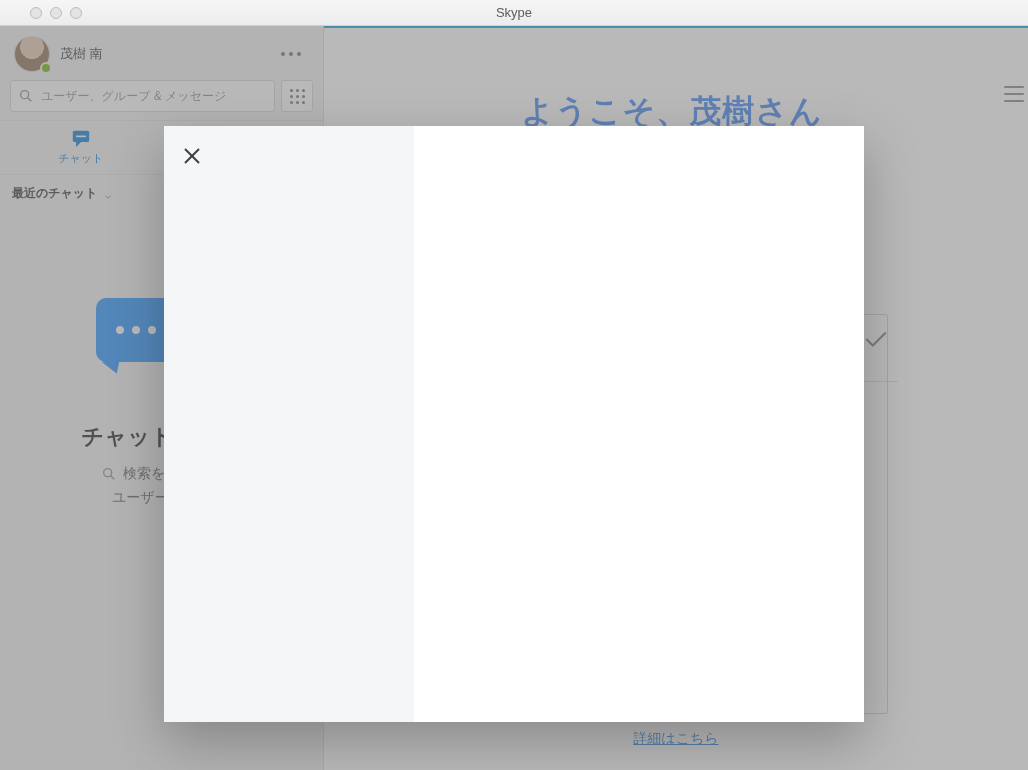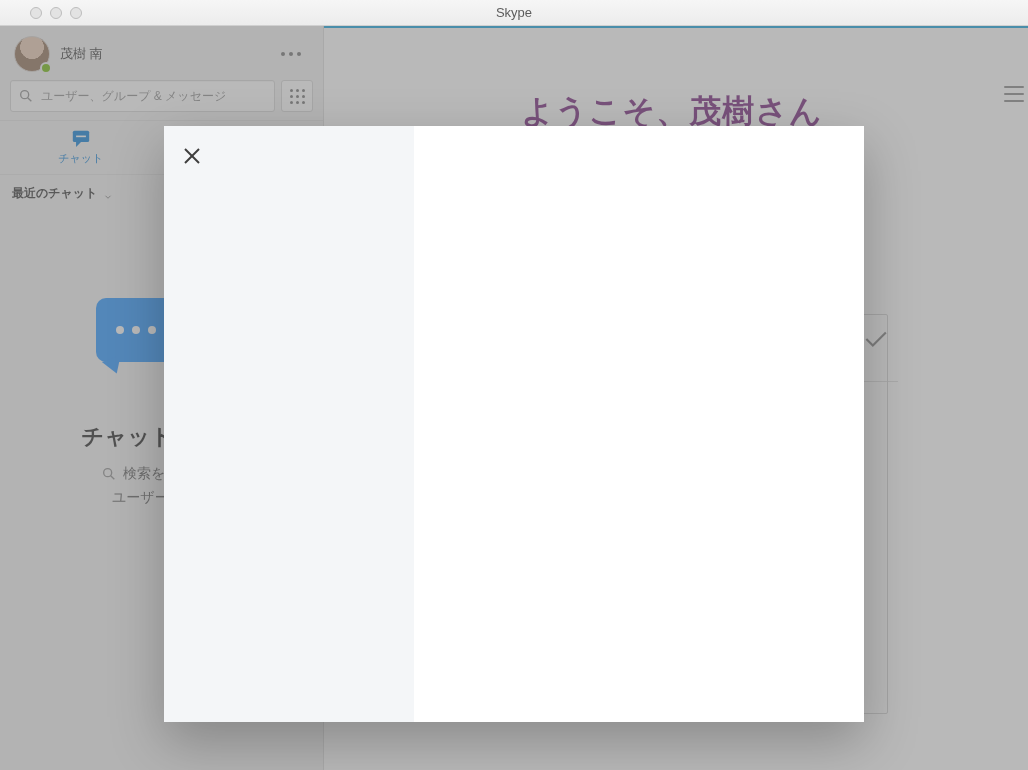--- a/index.html
+++ b/index.html
@@ -56,21 +56,21 @@
     .dots span { width: 8px; height: 8px; background: #fff; border-radius: 50%; }
 
     .empty-title { margin-top: 26px; font-size: 22px; font-weight: 800; color: #1a1a1a; letter-spacing: 0.5px; }
     .empty-sub { margin-top: 10px; font-size: 14px; color: #595959; text-align: center; line-height: 1.7; display:flex; flex-direction:column; align-items:center; }
     .empty-sub .row1 { display:flex; align-items:center; gap:6px; }
     .empty-sub .sicon { width: 16px; height: 16px; color: #8a8a8a; }
 
     
     .main { flex: 1; background: #ffffff; position: relative; }
     .main-border-top { position:absolute; top:0; left:0; right:0; height:2px; background:#0aa1dd; }
-    .welcome { position:absolute; top:64px; left:0; right:8px; text-align:center; font-size:32px; font-weight:800; color:#701a75; letter-spacing:1px; }
+    .welcome { position:absolute; top:64px; left:0; right:8px; text-align:center; font-size:32px; font-weight:800; color:#3b82f6; letter-spacing:1px; }
     .card-placeholder { position:absolute; left:165px; right:140px; bottom:56px; border:1px solid #d1d1d1; border-radius:2px; height:400px; }
     .checkmark-row { position:absolute; left:520px; right:130px; top:300px; height:56px; border-bottom:1px solid #dcdcdc; display:flex; align-items:flex-start; justify-content:flex-end; padding-right:10px; }
     .checkmark-row svg { width:26px; height:26px; color:#7a7a7a; }
     .hamburger { position:absolute; top:60px; right:4px; width:20px; height:16px; display:flex; flex-direction:column; justify-content:space-between; cursor:pointer; }
     .hamburger span{height:2px;background:#808080;border-radius:1px;}
     .details-link { position:absolute; bottom:22px; left:0; right:0; text-align:center; font-size:14px; }
     .details-link a { color:#2681d8; text-decoration:underline; cursor:pointer; }
 
     
     .scrim { position:absolute; left:0; top:0; right:0; bottom:0; background:rgba(128,128,128,0.55); }
@@ -197,20 +197,23 @@
       <svg viewBox="0 0 24 24" fill="none" stroke="currentColor" stroke-width="2">
           <polyline points="4 12 10 18 22 6"></polyline>
         </svg>
     </div>
     <div class="card-placeholder"></div>
     <div class="hamburger">
         <span></span>
         <span></span>
         <span></span>
       </div>
+    <div class="details-link">
+      <a>詳細はこちら</a>
+    </div>
   </div>
 
   <div class="scrim"></div>
 
   <div class="modal">
     <div class="modal-left">
       <div class="modal-close">
         <svg viewBox="0 0 24 24" fill="none" stroke="currentColor" stroke-width="2">
             <line x1="5" y1="5" x2="19" y2="19"></line>
             <line x1="19" y1="5" x2="5" y2="19"></line>

